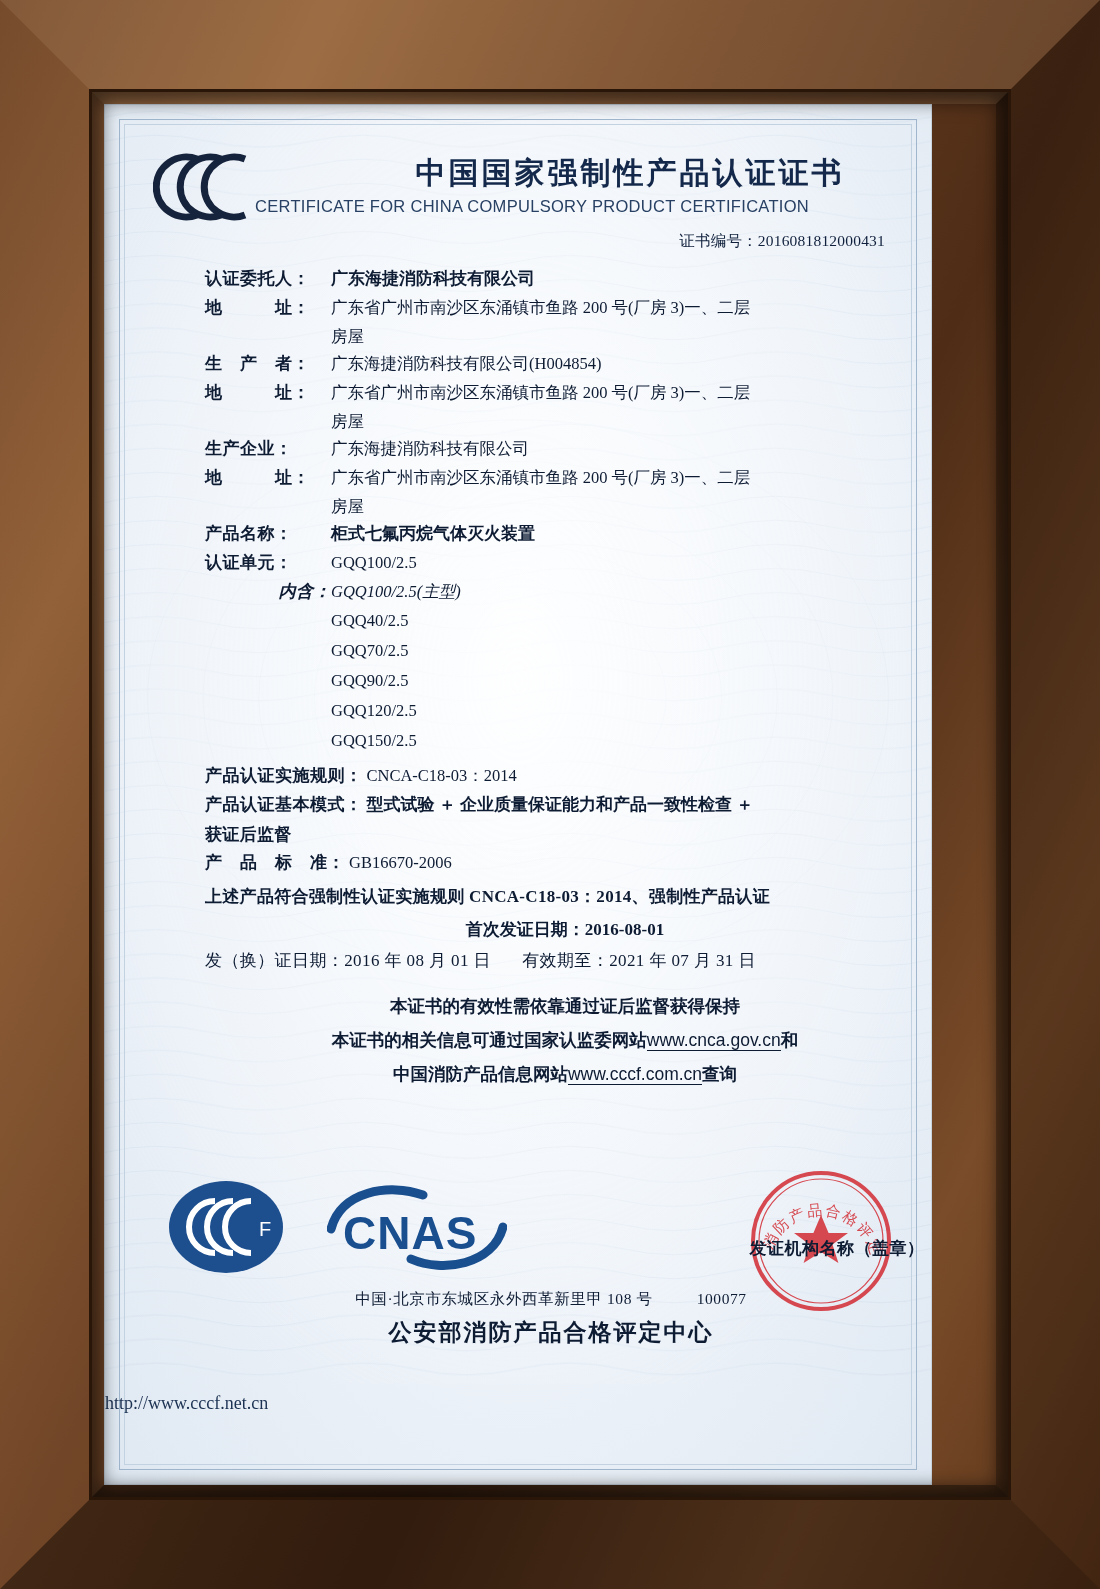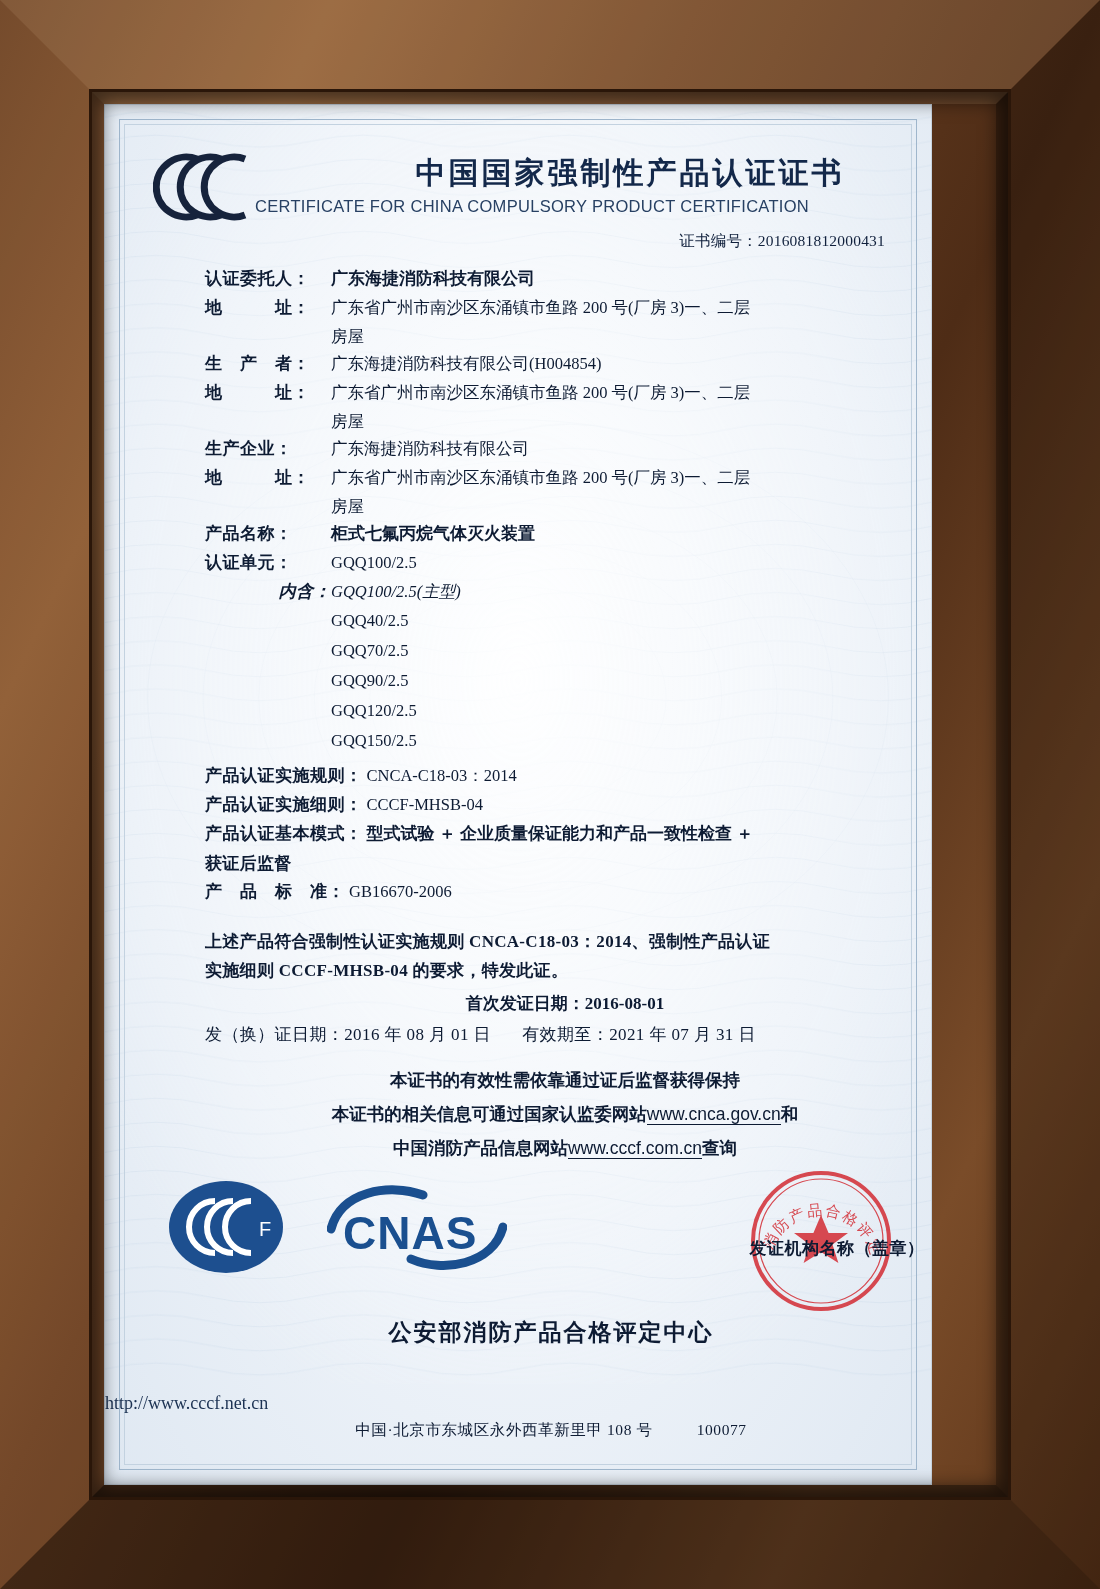--- a/index.html
+++ b/index.html
@@ -260,21 +260,21 @@
     width: 892px;
     text-align: center;
     font-size: 23px;
     font-weight: bold;
     letter-spacing: 2px;
     color: #0d1b33;
   }
   #footer-addr {
     position: absolute;
     left: 0;
-    top: 1315px;
+    top: 1184px;
     width: 892px;
     text-align: center;
     font-size: 15.5px;
     color: #0d1b33;
     letter-spacing: 0.6px;
   }
   #footer-addr .zip { margin-left: 44px; }
   #footer-url {
     position: absolute;
     left: 0;
@@ -390,35 +390,30 @@
           <div class="sub-item">GQQ90/2.5</div>
           <div class="sub-item">GQQ120/2.5</div>
           <div class="sub-item">GQQ150/2.5</div>
         </div>
 
         <div class="row" style="margin-top:6px">
           <div class="lbl" style="flex:0 0 auto; margin-right:4px">产品认证实施规则：</div>
           <div class="val">CNCA-C18-03：2014</div>
         </div>
         <div class="row">
-          <div class="lbl" style="flex:0 0 auto; margin-right:4px">产品认证实施细则：</div>
-          <div class="val">CCCF-MHSB-04</div>
-        </div>
-        <div class="row">
           <div class="lbl" style="flex:0 0 auto; margin-right:4px">产品认证基本模式：</div>
           <div class="val big">型式试验 ＋ 企业质量保证能力和产品一致性检查 ＋</div>
         </div>
         <div class="para">获证后监督</div>
         <div class="row">
           <div class="lbl" style="flex:0 0 auto; margin-right:4px">产　品　标　准：</div>
           <div class="val">GB16670-2006</div>
         </div>
 
-        <div class="para" style="margin-top:22px">上述产品符合强制性认证实施规则 CNCA-C18-03：2014、强制性产品认证</div>
-        <div class="para">实施细则 CCCF-MHSB-04 的要求，特发此证。</div>
+        <div class="para" style="margin-top:6px">上述产品符合强制性认证实施规则 CNCA-C18-03：2014、强制性产品认证</div>
 
         <div class="center-line" style="margin-top:4px">
           <span>首次发证日期：</span><span>2016-08-01</span>
         </div>
         <div class="date-line">
           <span>发（换）证日期：</span><span>2016 年 08 月 01 日</span>
           <span style="display:inline-block;width:22px"></span>
           <span>有效期至：</span><span>2021 年 07 月 31 日</span>
         </div>
 

